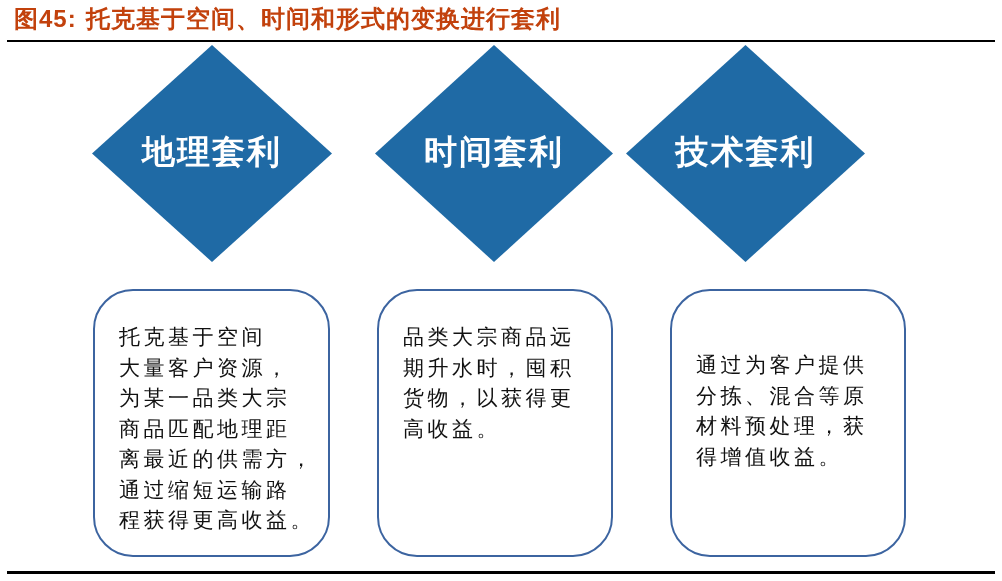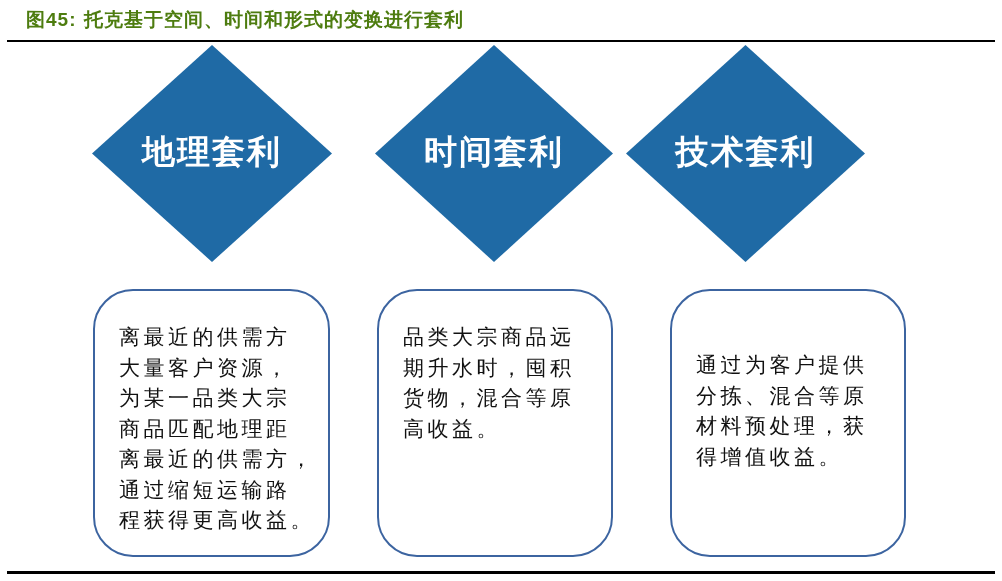--- a/index.html
+++ b/index.html
@@ -9,28 +9,28 @@
     }
     body {
       width: 1002px;
       height: 581px;
       position: relative;
       overflow: hidden;
       font-family: "DejaVu Serif", "Liberation Serif", serif;
     }
     .title {
       position: absolute;
-      left: 26px;
+      left: 14px;
       top: 3px;
       height: 32px;
       line-height: 32px;
       font-family: "DejaVu Sans", "Liberation Sans", sans-serif;
       font-weight: bold;
-      font-size: 19px;
-      color: #4d7c0f;
+      font-size: 24px;
+      color: #c2410c;
       white-space: nowrap;
       letter-spacing: 1px;
     }
     .title .num {
       font-family: "Liberation Sans", "DejaVu Sans", sans-serif;
       font-weight: bold;
     }
     .rule {
       position: absolute;
       left: 7px;
@@ -89,41 +89,41 @@
 <div class="rule top"></div>
 
 <div class="diamond" style="left:92px; width:240px;">
   <svg viewBox="0 0 240 217" preserveAspectRatio="none">
     <polygon points="120,0 240,108.5 120,217 0,108.5" fill="#1f6aa5"></polygon>
   </svg>
   <div class="label">地理套利</div>
 </div>
 <div class="card" style="left:93px; width:237px;">
   <div class="body" style="top:31px;">
-    <div>离最近的供需方</div>
+    <div>托克基于空间</div>
     <div>大量客户资源，</div>
     <div>为某一品类大宗</div>
     <div>商品匹配地理距</div>
     <div>离最近的供需方，</div>
     <div>通过缩短运输路</div>
     <div>程获得更高收益。</div>
   </div>
 </div>
 
 <div class="diamond" style="left:375px; width:238px;">
   <svg viewBox="0 0 238 217" preserveAspectRatio="none">
     <polygon points="119,0 238,108.5 119,217 0,108.5" fill="#1f6aa5"></polygon>
   </svg>
   <div class="label">时间套利</div>
 </div>
 <div class="card" style="left:377px; width:236px;">
   <div class="body" style="top:31px;">
     <div>品类大宗商品远</div>
     <div>期升水时，囤积</div>
-    <div>货物，混合等原</div>
+    <div>货物，以获得更</div>
     <div>高收益。</div>
   </div>
 </div>
 
 <div class="diamond" style="left:626px; width:239px;">
   <svg viewBox="0 0 239 217" preserveAspectRatio="none">
     <polygon points="119.5,0 239,108.5 119.5,217 0,108.5" fill="#1f6aa5"></polygon>
   </svg>
   <div class="label">技术套利</div>
 </div>

